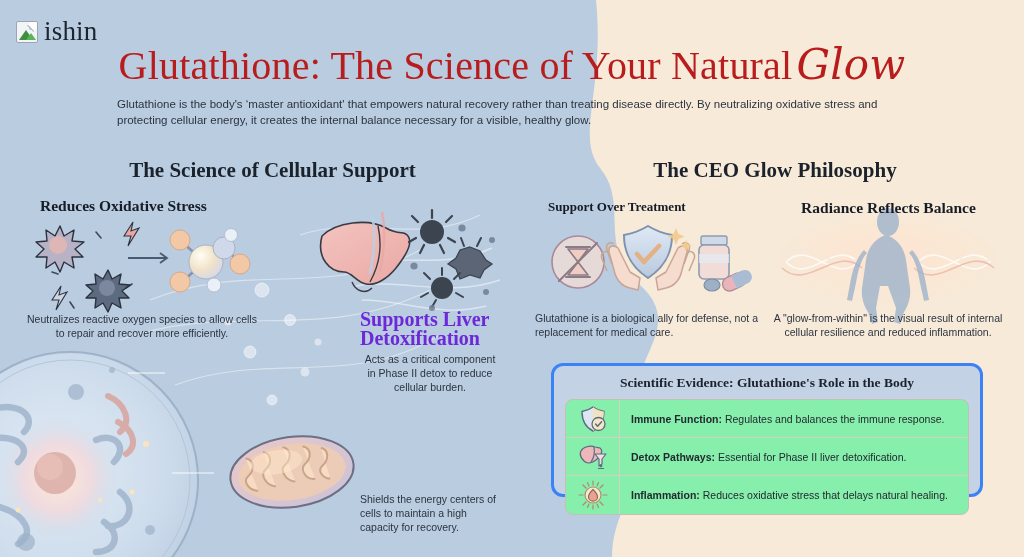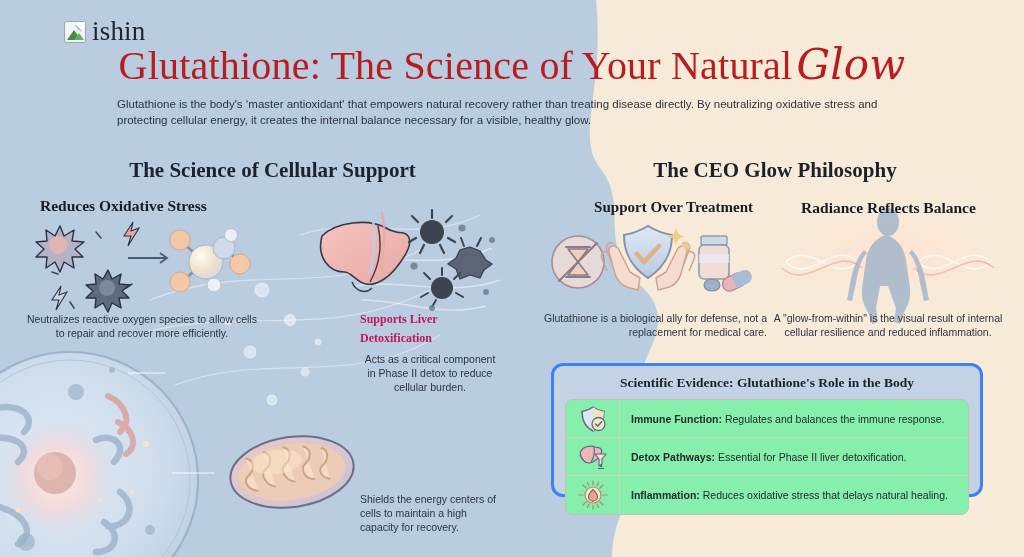--- a/index.html
+++ b/index.html
@@ -15,21 +15,20 @@
     overflow: hidden;
   }
   
   .bg-svg { position: absolute; inset: 0; width: 1024px; height: 557px; }
 
   
   .logo {
     position: absolute; left: 16px; top: 16px;
     display: flex; align-items: center; gap: 6px;
     z-index: 20;
-    margin-left: 48px;
   }
   .broken-img {
     width: 22px; height: 22px;
     border: 1px solid #9aa6b4;
     background: #f2f4f7;
     border-radius: 2px;
     position: relative; overflow: hidden;
   }
   .broken-img .mountain {
     position: absolute; left: 2px; bottom: 2px;
@@ -95,40 +94,40 @@
   #head-right { left: 545px; top: 158px; width: 460px; text-align: center; font-size: 21px; }
 
   .sub-head {
     position: absolute;
     font-family: "Liberation Serif", serif;
     font-weight: 700; color: #161c25;
     z-index: 15;
     text-align: center;
   }
   #sh-oxid  { left: 40px;  top: 197px; font-size: 15.5px; }
-  #sh-support { left: 548px; top: 199px; width: 205px; text-align: right; font-size: 15px; }
+  #sh-support { left: 548px; top: 199px; width: 205px; text-align: left; font-size: 13px; }
   #sh-radiance { left: 776px; top: 199px; width: 225px; text-align: center; font-size: 15.5px; }
 
   .blk-head {
     position: absolute;
     font-family: "Liberation Serif", serif;
-    font-weight: 700; color: #be185d;
-    font-size: 12px; line-height: 19px; z-index: 15;
+    font-weight: 700; color: #6d28d9;
+    font-size: 20px; line-height: 19px; z-index: 15;
   }
   #bh-liver { left: 360px; top: 310px; width: 150px; }
   #bh-mito  { left: 360px; top: 430px; width: 140px; }
 
   .body-text {
     position: absolute; color: #2c3440;
     font-size: 10.5px; line-height: 14px; z-index: 15;
   }
   #bt-oxid { left: 22px;  top: 312px; width: 240px; text-align: center; }
   #bt-liver { left: 360px; top: 352px; width: 140px; text-align: center; }
   #bt-mito  { left: 360px; top: 492px; width: 140px; }
-  #bt-support { left: 535px; top: 311px; width: 232px; text-align: right; }
+  #bt-support { left: 535px; top: 311px; width: 232px; text-align: left; }
   #bt-radiance { left: 772px; top: 311px; width: 232px; text-align: center; }
 
   
   .evidence {
     position: absolute; left: 551px; top: 363px;
     width: 432px; height: 134px;
     background: #c3d2e4;
     border: 3px solid #3b82f6;
     border-radius: 12px;
     z-index: 16;

